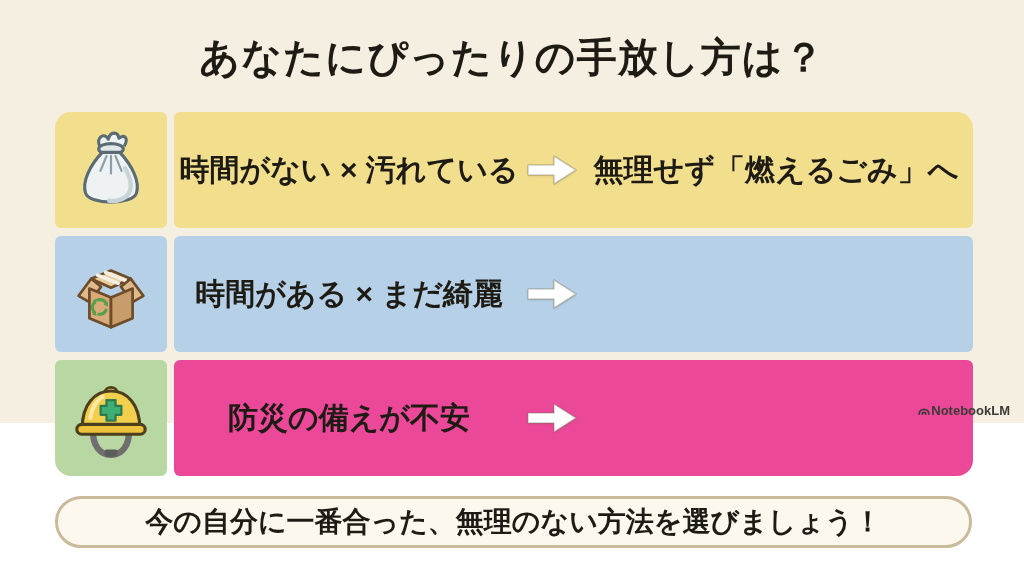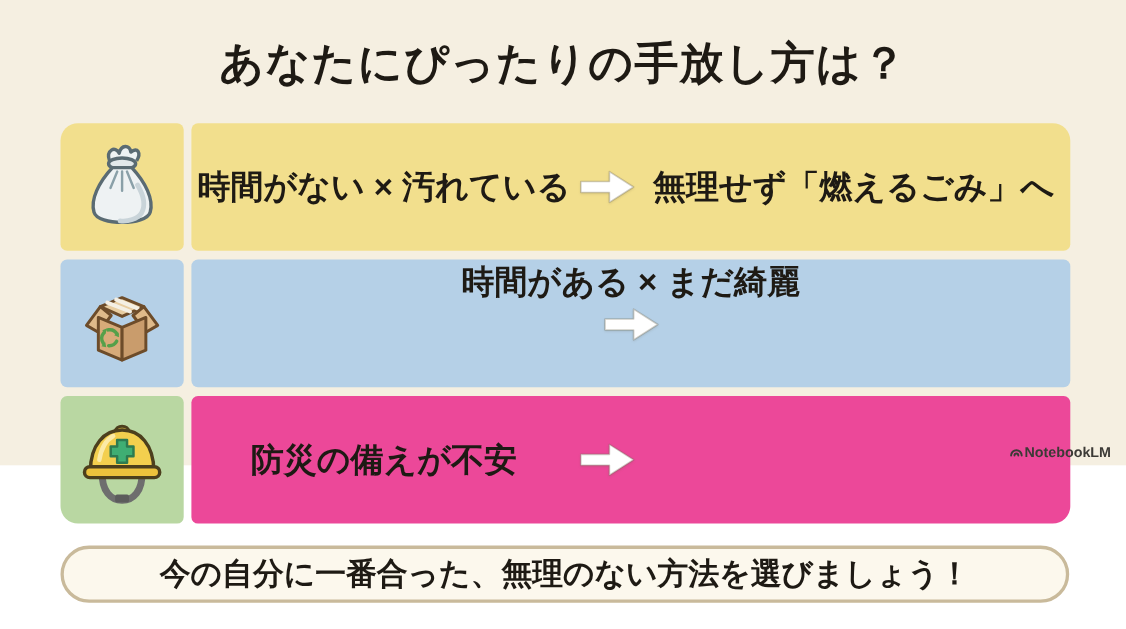--- a/index.html
+++ b/index.html
@@ -140,21 +140,21 @@
           <g stroke="#55a04a" stroke-width="3.6" fill="none" stroke-linecap="round">
             <path d="M31 70 A8.5 8.5 0 0 1 31.5 59.5"></path>
             <path d="M36 56.5 A8.5 8.5 0 0 1 45 61"></path>
             <path d="M44.5 68 A8.5 8.5 0 0 1 36.5 72.5"></path>
           </g>
           <polygon points="30,57 35,55 33,61" fill="#55a04a"></polygon>
           <polygon points="46,59 47,64 42,62" fill="#55a04a"></polygon>
           <polygon points="34,74 29,73 33,69" fill="#55a04a"></polygon>
         </svg>
       </div>
-      <div class="text-cell cell" style="background: rgb(181, 208, 231); flex-direction: column;">
+      <div class="text-cell cell" style="background: rgb(181, 208, 231);">
         <div class="cond">時間がある × まだ綺麗</div>
         <div class="arrow-wrap">
           <svg width="54" height="36" viewBox="0 0 54 36" aria-hidden="true">
             <path d="M3 13 H29 V4 L51 18 L29 32 V23 H3 Z" fill="#ffffff" stroke="rgba(120,115,95,0.35)" stroke-width="1.5" stroke-linejoin="round"></path>
           </svg>
         </div>
       </div>
     </div>
 
     <div class="row">

